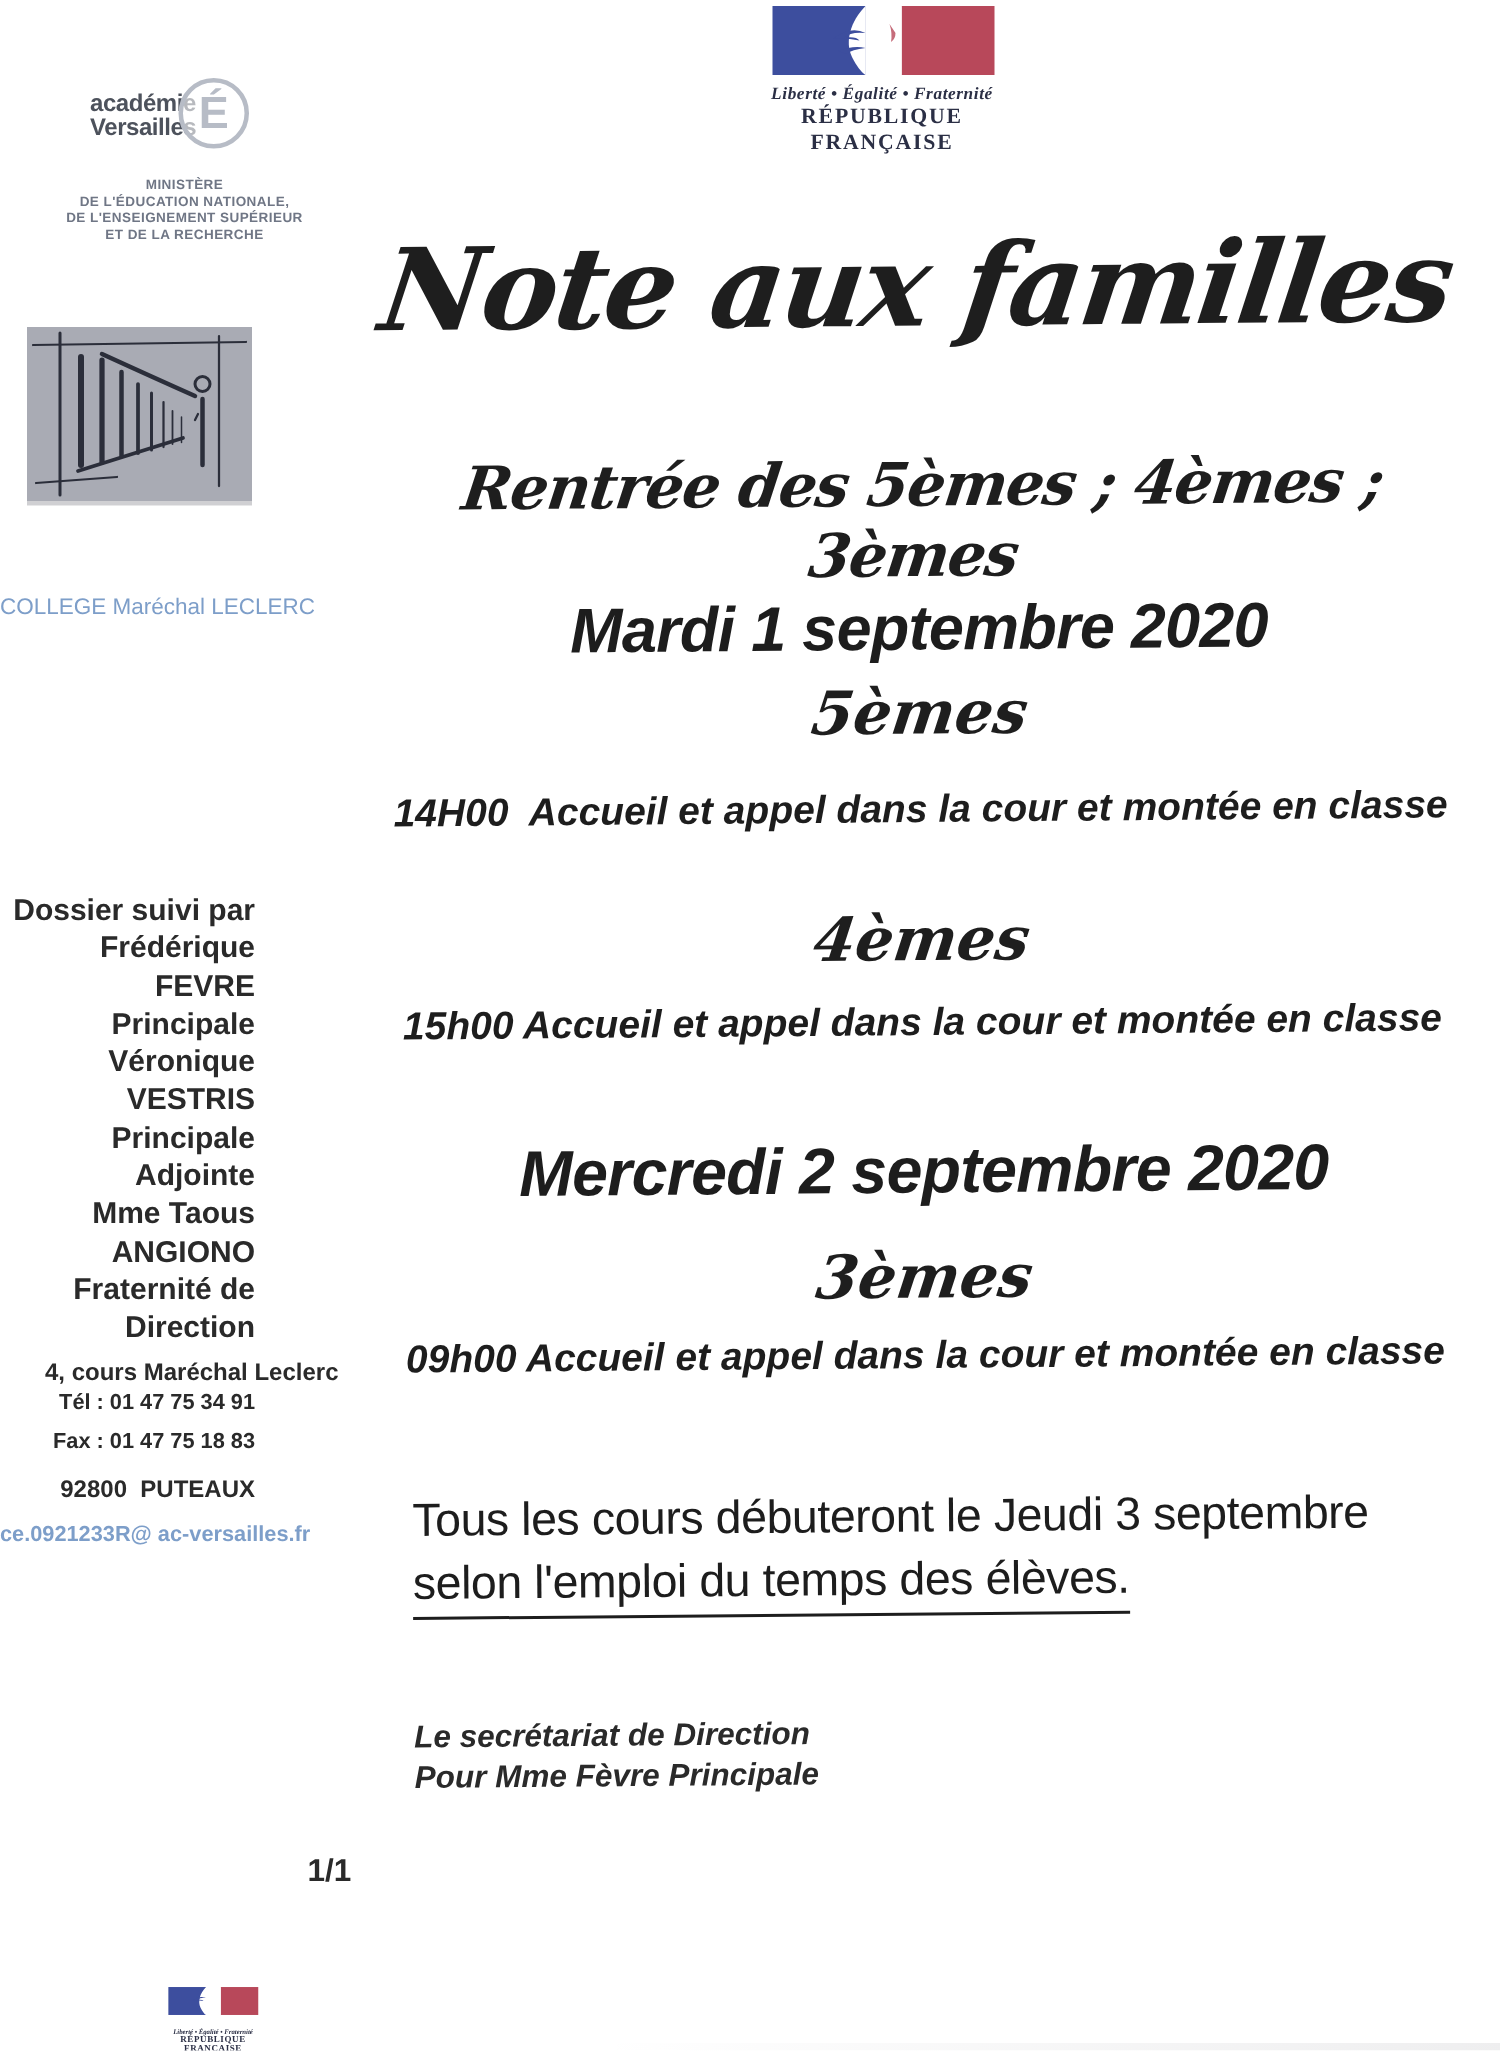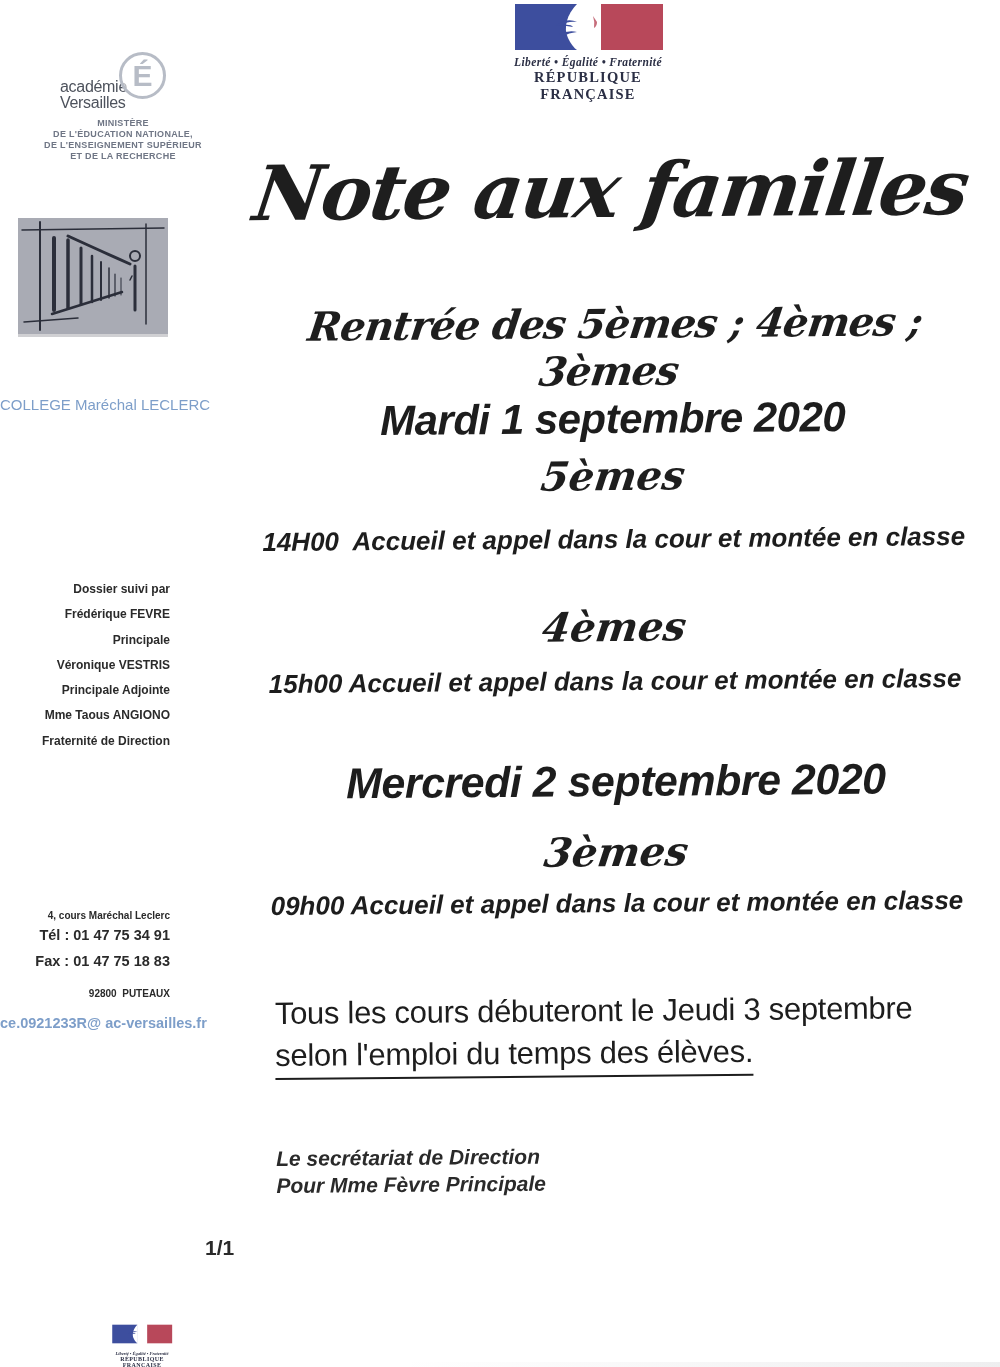--- a/index.html
+++ b/index.html
@@ -9,22 +9,22 @@
     background:#ffffff;
     color:#232323;
     position:relative;
     overflow:hidden;
   }
   .abs { position:absolute; }
 
   
   .acad-wordmark {
     left:60px; top:62px;
-    font-size:16px; line-height:16px; font-weight:normal;
-    color:#4d525c; letter-spacing:-0.3px; text-align:left;margin-top:17px;
+    font-size:16px; line-height:16px; font-weight:bold;
+    color:#4d525c; letter-spacing:-0.3px; text-align:left;
   }
   .acad-circle {
     left:119px; top:52px; width:47px; height:47px;
     border:3px solid #b7bcc6; border-radius:50%;
     display:flex; align-items:center; justify-content:center;
     color:#b7bcc6; font-weight:bold; font-size:30px;
     background:rgba(255,255,255,0.6);
   }
   .ministere {
     left:8px; top:118px; width:230px;
@@ -57,27 +57,27 @@
     background:#a9abb4;
     box-shadow:0 3px 0 rgba(120,120,130,0.35);
   }
 
   
   .college-name {
     left:0px; top:396px; width:240px;
     color:#7d9ec9; font-weight:normal; font-size:15px;
   }
   .dossier {
-    left:0px; top:577px; width:170px;
-    text-align:right; font-weight:bold; font-size:12px; line-height:25.3px;
+    left:0px; top:595px; width:170px;
+    text-align:right; font-weight:bold; font-size:20px; line-height:25.3px;
     color:#2a2a2a;
   }
   .address {
     left:0px; top:851px; width:170px;
-    text-align:right; font-weight:bold; font-size:10px; line-height:26px;
+    text-align:right; font-weight:bold; font-size:16px; line-height:26px;
     color:#2a2a2a; white-space:pre;padding-left:30px;
   }
   .telfax {
     left:0px; top:922px; width:170px;
     text-align:right; font-weight:bold; font-size:14.5px; line-height:26px;
     color:#2a2a2a;
   }
   .email {
     left:0px; top:1015px; width:240px;
     color:#7d9ec9; font-weight:bold; font-size:14.5px;

